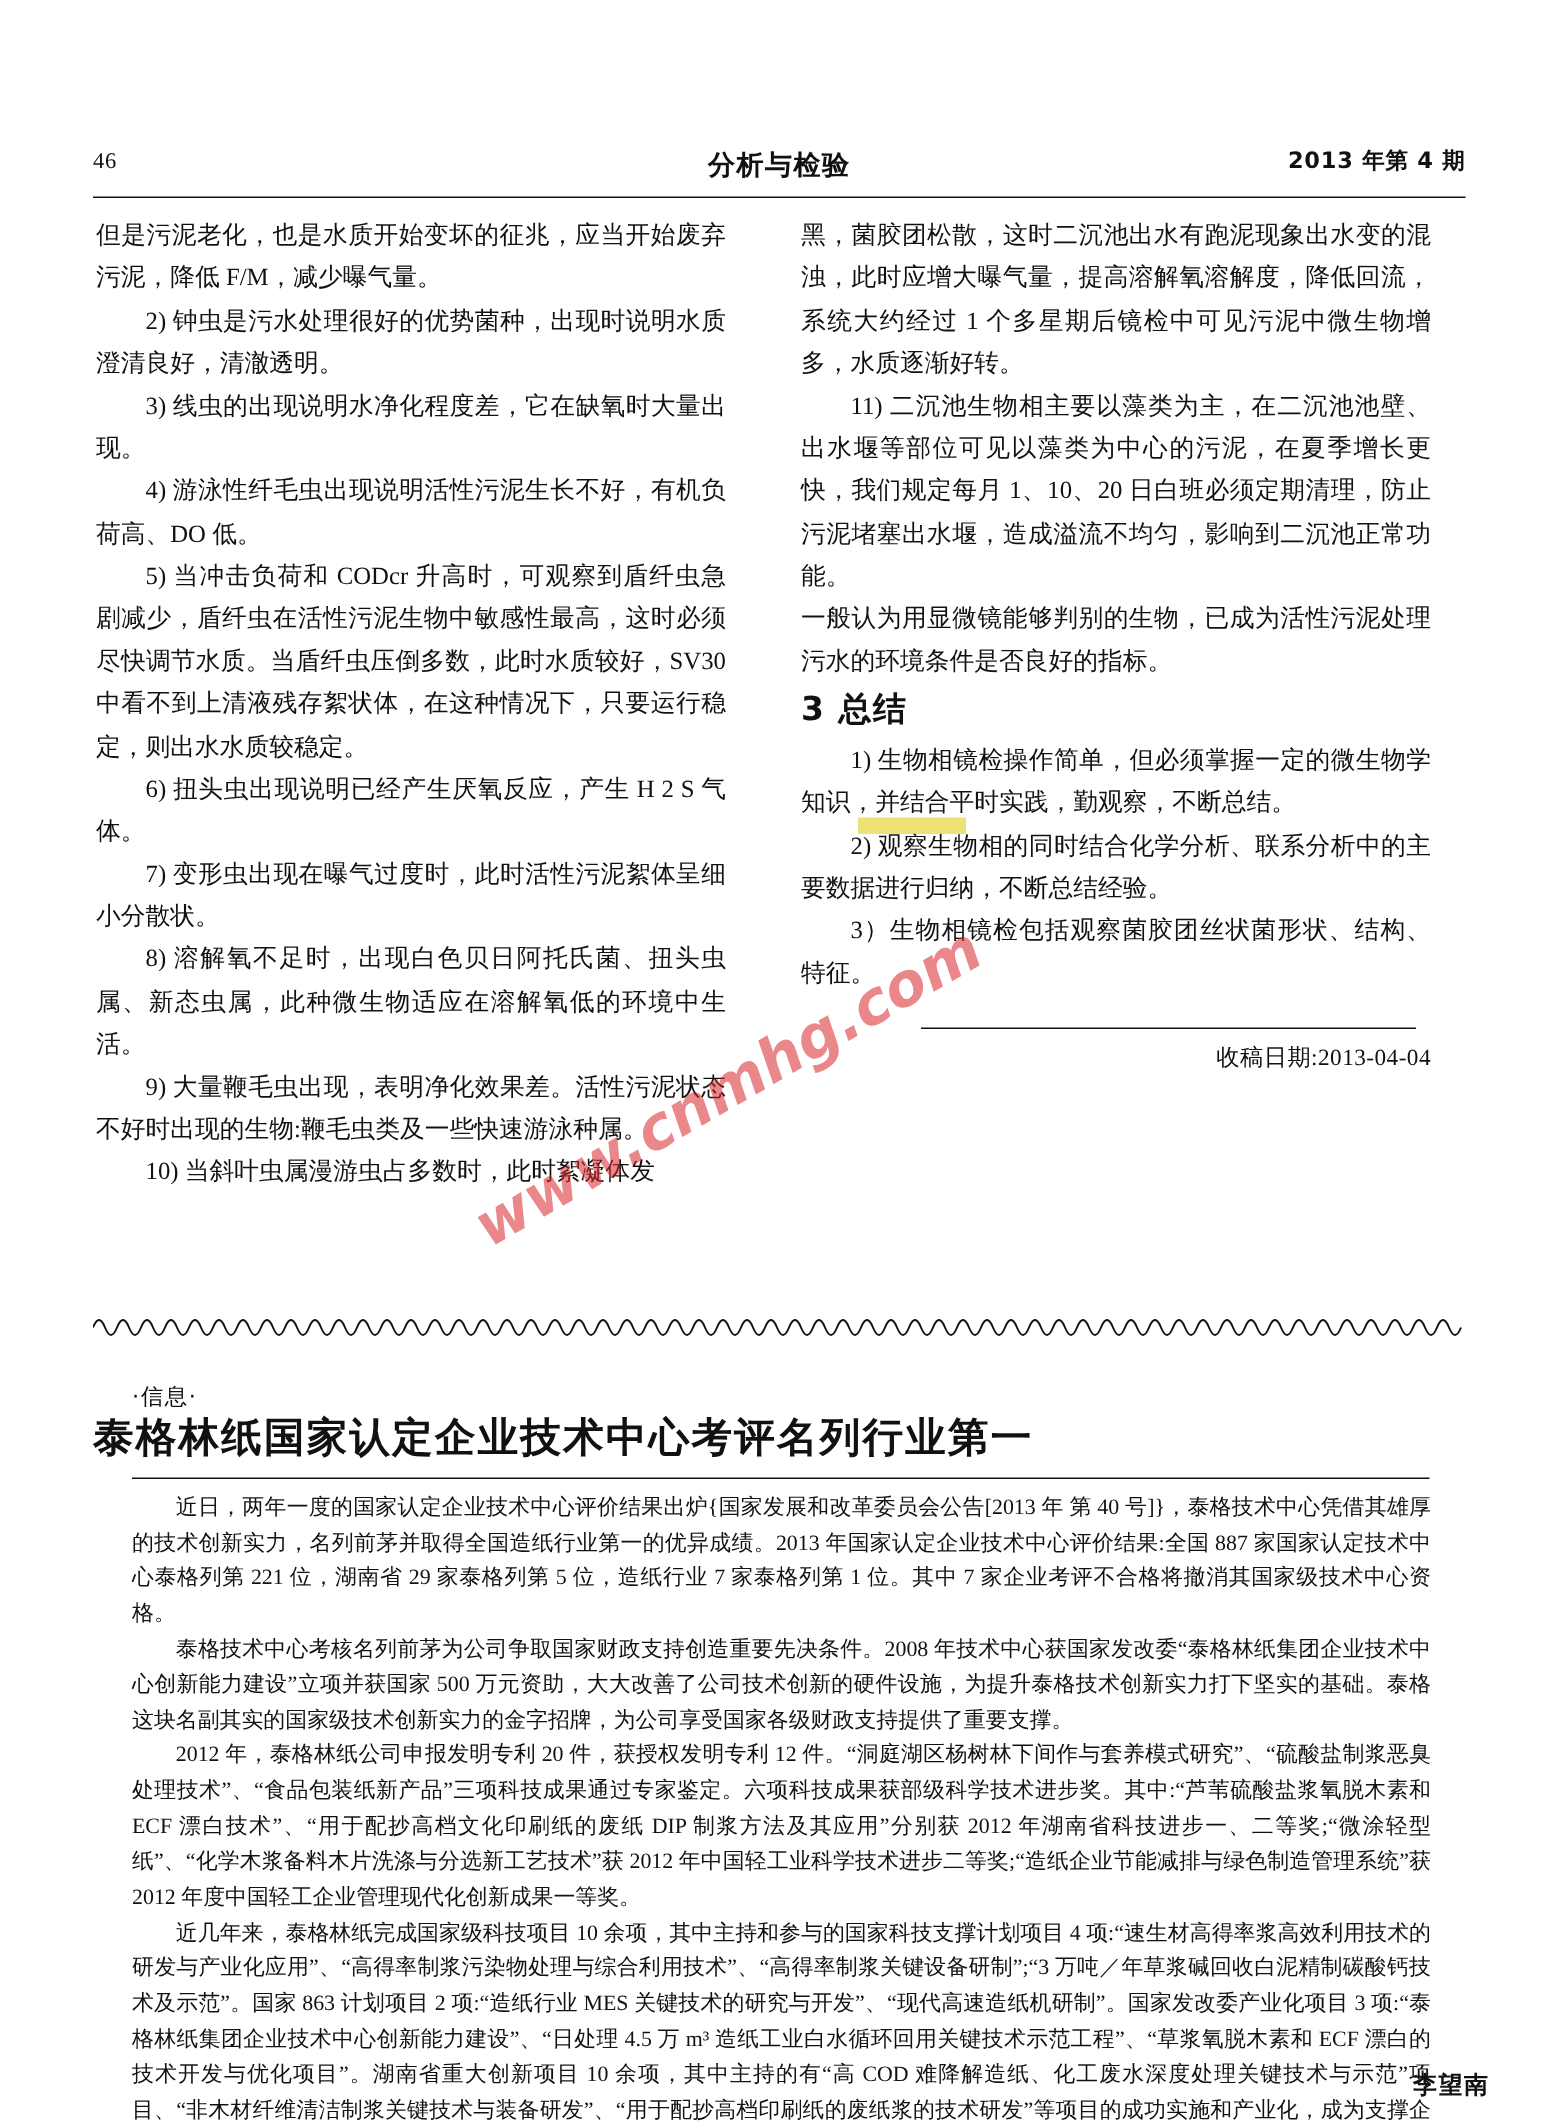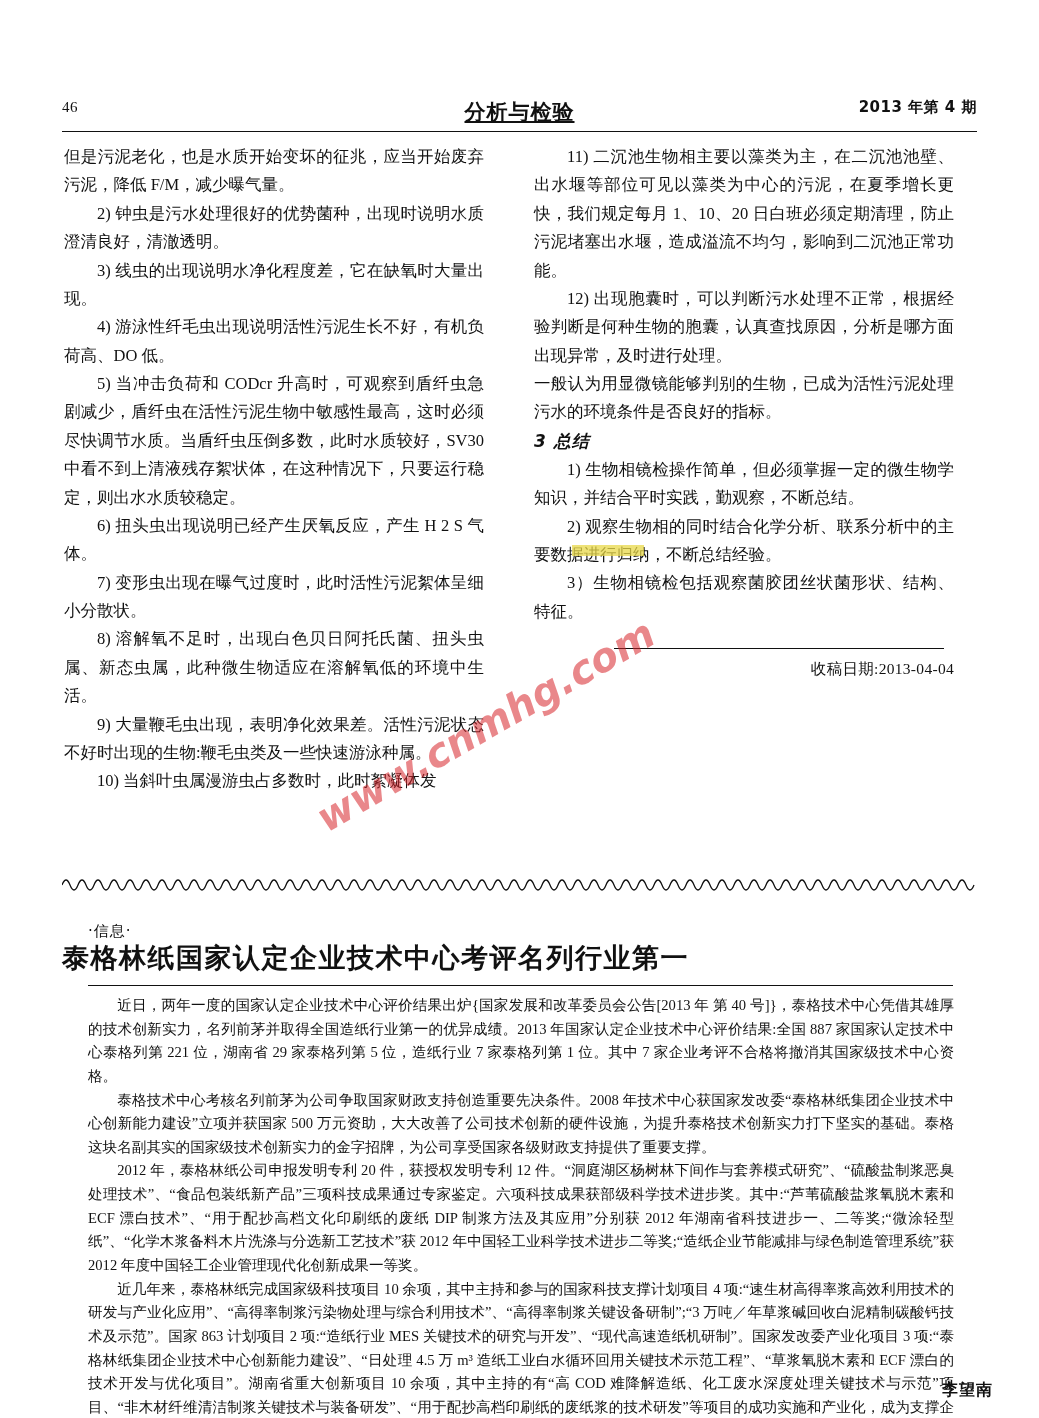--- a/index.html
+++ b/index.html
@@ -35,27 +35,26 @@
     font-size: 15.5px;
   }
   .header .pg-num {
     font-family: "Liberation Serif", serif;
     font-size: 15px;
     letter-spacing: 0.5px;
   }
   .header .center-title {
     font-family: "DejaVu Sans", sans-serif;
     font-weight: bold;
-    font-size: 21px;
+    font-size: 18px;
     letter-spacing: 1px;
     position: absolute;
     left: 50%;
     transform: translateX(-50%);
     white-space: nowrap;
-    text-decoration: underline;
   }
   .header .issue {
     font-family: "DejaVu Sans", sans-serif;
     font-weight: bold;
     font-size: 15px;
     letter-spacing: 0.5px;
     white-space: nowrap;
   }
   .header-rule {
     position: absolute;
@@ -89,25 +88,24 @@
   }
   .col p.ind {
     text-indent: 2em;
   }
   .col p.noind {
     text-indent: 0;
   }
   .sect-head {
     font-family: "DejaVu Sans", sans-serif;
     font-weight: bold;
-    font-size: 17px;
+    font-size: 22px;
     margin-top: 2px;
     text-indent: 0;
     letter-spacing: 1px;
-    font-style: italic;
   }
   .recv-rule {
     margin-top: 22px;
     width: 330px;
     margin-left: 80px;
     border-top: 1px solid #111;
   }
   .recv-date {
     margin-top: 7px;
     text-align: right;
@@ -229,22 +227,22 @@
       <p class="ind">4) 游泳性纤毛虫出现说明活性污泥生长不好，有机负荷高、DO 低。</p>
       <p class="ind">5) 当冲击负荷和 CODcr 升高时，可观察到盾纤虫急剧减少，盾纤虫在活性污泥生物中敏感性最高，这时必须尽快调节水质。当盾纤虫压倒多数，此时水质较好，SV30 中看不到上清液残存絮状体，在这种情况下，只要运行稳定，则出水水质较稳定。</p>
       <p class="ind">6) 扭头虫出现说明已经产生厌氧反应，产生 H 2 S 气体。</p>
       <p class="ind">7) 变形虫出现在曝气过度时，此时活性污泥絮体呈细小分散状。</p>
       <p class="ind">8) 溶解氧不足时，出现白色贝日阿托氏菌、扭头虫属、新态虫属，此种微生物适应在溶解氧低的环境中生活。</p>
       <p class="ind">9) 大量鞭毛虫出现，表明净化效果差。活性污泥状态不好时出现的生物:鞭毛虫类及一些快速游泳种属。</p>
       <p class="ind">10) 当斜叶虫属漫游虫占多数时，此时絮凝体发</p>
     </div>
 
     <div class="col col-right">
+      <p class="noind">黑，菌胶团松散，这时二沉池出水有跑泥现象出水变的混浊，此时应增大曝气量，提高溶解氧溶解度，降低回流，系统大约经过 1 个多星期后镜检中可见污泥中微生物增多，水质逐渐好转。</p>
       <p class="ind">11) 二沉池生物相主要以藻类为主，在二沉池池壁、出水堰等部位可见以藻类为中心的污泥，在夏季增长更快，我们规定每月 1、10、20 日白班必须定期清理，防止污泥堵塞出水堰，造成溢流不均匀，影响到二沉池正常功能。</p>
-      <p class="ind">12) 出现胞囊时，可以判断污水处理不正常，根据经验判断是何种生物的胞囊，认真查找原因，分析是哪方面出现异常，及时进行处理。</p>
       <p class="noind">一般认为用显微镜能够判别的生物，已成为活性污泥处理污水的环境条件是否良好的指标。</p>
       <p class="sect-head">3  总结</p>
       <p class="ind">1) 生物相镜检操作简单，但必须掌握一定的微生物学知识，并结合平时实践，勤观察，不断总结。</p>
       <p class="ind">2) 观察生物相的同时结合化学分析、联系分析中的主要数据进行归纳，不断总结经验。</p>
       <p class="ind">3）生物相镜检包括观察菌胶团丝状菌形状、结构、特征。</p>
       <div class="recv-rule"></div>
       <div class="recv-date">收稿日期:2013-04-04</div>
     </div>
 
   </div>

